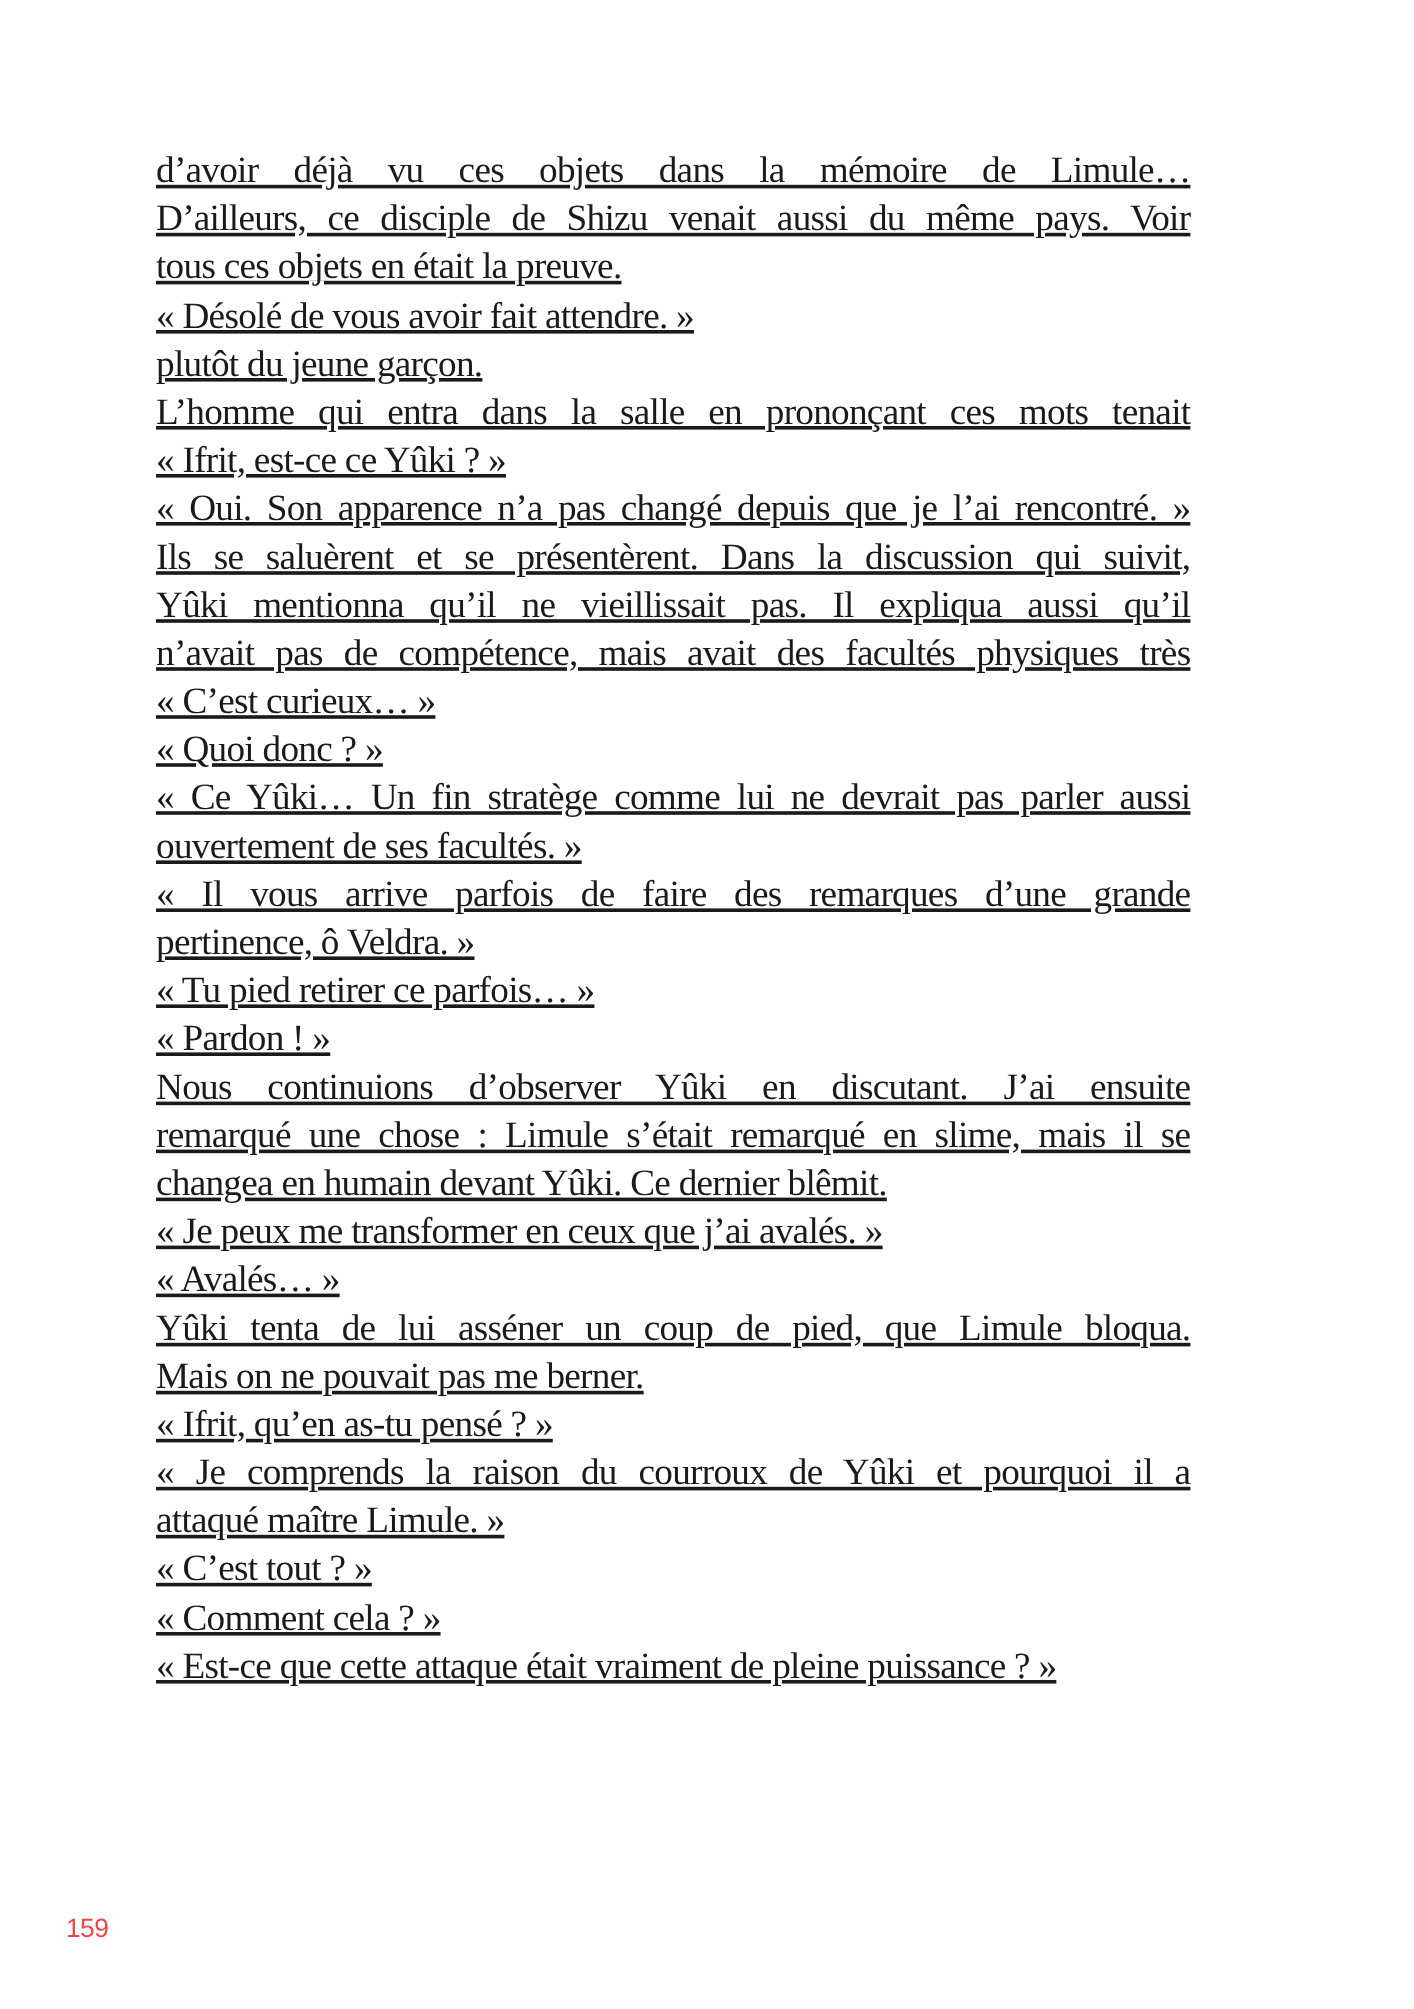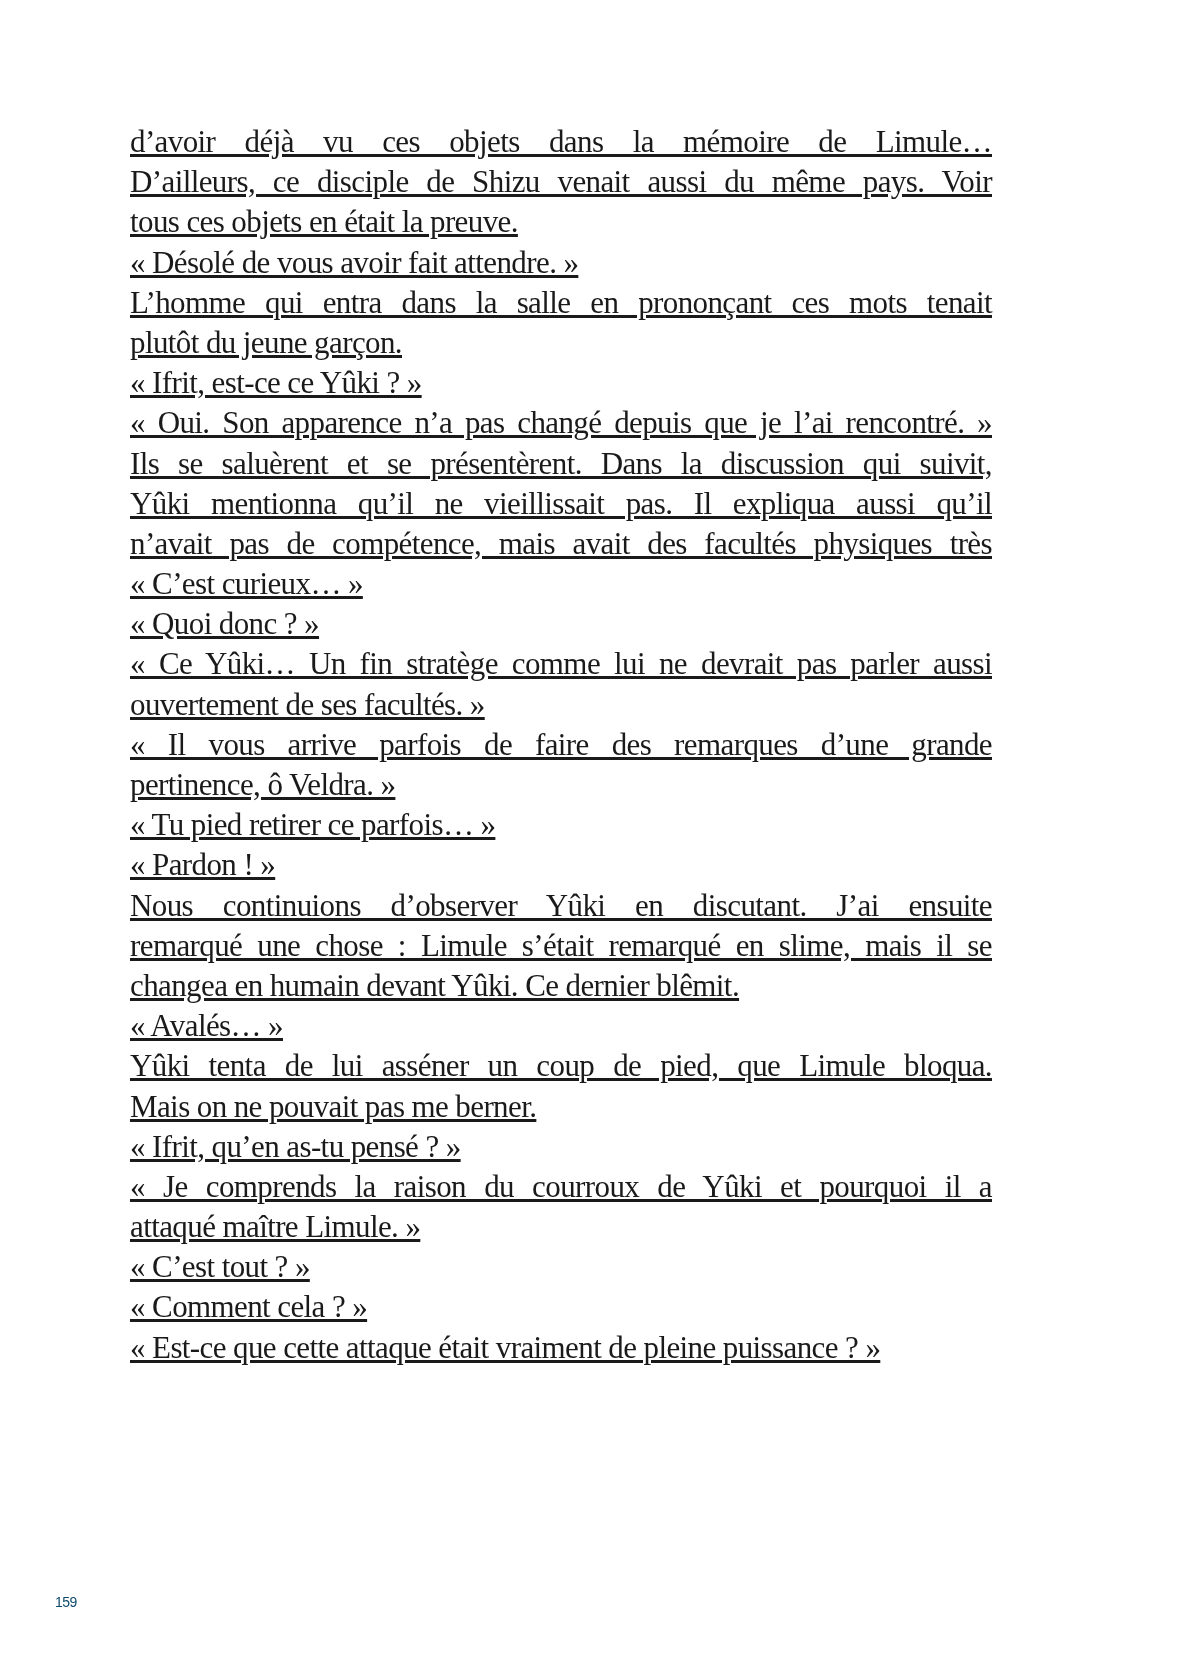--- a/index.html
+++ b/index.html
@@ -33,51 +33,52 @@
     .line.justify {
       text-align: justify;
       text-align-last: justify;
       white-space: normal;
     }
     .page-number {
       position: absolute;
       left: 55px;
       top: 1594px;
       font-family: "Liberation Sans", sans-serif;
-      font-size: 14px;
-      color: #0c4a6e;
+      font-size: 22px;
+      color: #ef4444;
       letter-spacing: -0.5px;
     }
   </style>
 </head>
 <body>
 
 <div class="page-body">
   <span class="line justify">d’avoir déjà vu ces objets dans la mémoire de Limule…</span>
   <span class="line justify">D’ailleurs, ce disciple de Shizu venait aussi du même pays. Voir</span>
   <span class="line">tous ces objets en était la preuve.</span>
   <span class="line">« Désolé de vous avoir fait attendre. »</span>
+  <span class="line">plutôt du jeune garçon.</span>
   <span class="line justify">L’homme qui entra dans la salle en prononçant ces mots tenait</span>
-  <span class="line">plutôt du jeune garçon.</span>
   <span class="line">« Ifrit, est-ce ce Yûki ? »</span>
   <span class="line justify">« Oui. Son apparence n’a pas changé depuis que je l’ai rencontré. »</span>
   <span class="line justify">Ils se saluèrent et se présentèrent. Dans la discussion qui suivit,</span>
   <span class="line justify">Yûki mentionna qu’il ne vieillissait pas. Il expliqua aussi qu’il</span>
   <span class="line justify">n’avait pas de compétence, mais avait des facultés physiques très</span>
   <span class="line">« C’est curieux… »</span>
   <span class="line">« Quoi donc ? »</span>
   <span class="line justify">« Ce Yûki… Un fin stratège comme lui ne devrait pas parler aussi</span>
   <span class="line">ouvertement de ses facultés. »</span>
   <span class="line justify">« Il vous arrive parfois de faire des remarques d’une grande</span>
   <span class="line">pertinence, ô Veldra. »</span>
   <span class="line">« Tu pied retirer ce parfois… »</span>
   <span class="line">« Pardon ! »</span>
   <span class="line justify">Nous continuions d’observer Yûki en discutant. J’ai ensuite</span>
   <span class="line justify">remarqué une chose : Limule s’était remarqué en slime, mais il se</span>
   <span class="line">changea en humain devant Yûki. Ce dernier blêmit.</span>
+  <span class="line">« Je peux me transformer en ceux que j’ai avalés. »</span>
   <span class="line">« Avalés… »</span>
   <span class="line justify">Yûki tenta de lui asséner un coup de pied, que Limule bloqua.</span>
   <span class="line">Mais on ne pouvait pas me berner.</span>
   <span class="line">« Ifrit, qu’en as-tu pensé ? »</span>
   <span class="line justify">« Je comprends la raison du courroux de Yûki et pourquoi il a</span>
   <span class="line">attaqué maître Limule. »</span>
   <span class="line">« C’est tout ? »</span>
   <span class="line">« Comment cela ? »</span>
   <span class="line">« Est-ce que cette attaque était vraiment de pleine puissance ? »</span>
 </div>

